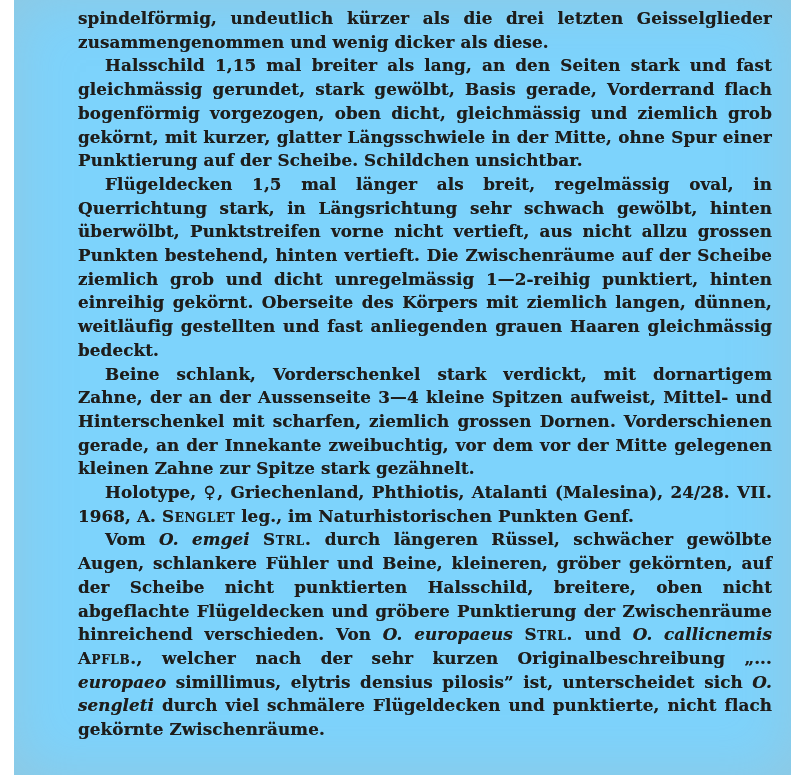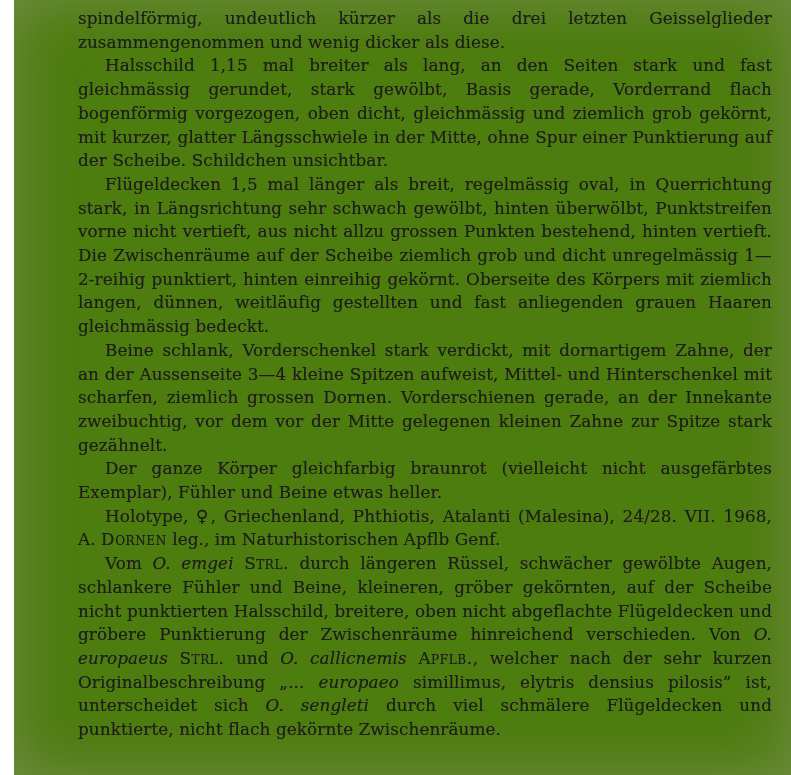--- a/index.html
+++ b/index.html
@@ -10,22 +10,23 @@
     overflow: hidden;
     background: #ffffff;
     font-family: "DejaVu Serif", serif;
   }
   .scan-page {
     position: absolute;
     top: 0;
     left: 14px;
     width: 777px;
     height: 775px;
-    background: #4d7c0f;
+    background: #7dd3fc;
     box-shadow: inset 0 0 60px rgba(180,178,172,0.35);
+    font-weight: bold;
   }
   .edge-strip {
     position: absolute;
     top: 0;
     left: 0;
     width: 14px;
     height: 775px;
     background: #ffffff;
   }
   .text-block {
@@ -56,18 +57,17 @@
 </style>
 </head>
 <body>
 
 <div class="scan-page">
   <div class="text-block" id="text-block">
       <p><span class="run-n">spindelförmig, undeutlich kürzer als die drei letzten Geisselglieder zusammengenommen und wenig dicker als diese.</span></p>
       <p class="indent"><span class="run-n">Halsschild 1,15 mal breiter als lang, an den Seiten stark und fast gleichmässig gerundet, stark gewölbt, Basis gerade, Vorderrand flach bogenförmig vorgezogen, oben dicht, gleichmässig und ziemlich grob gekörnt, mit kurzer, glatter Längsschwiele in der Mitte, ohne Spur einer Punktierung auf der Scheibe. Schildchen unsichtbar.</span></p>
       <p class="indent"><span class="run-n">Flügeldecken 1,5 mal länger als breit, regelmässig oval, in Querrichtung stark, in Längsrichtung sehr schwach gewölbt, hinten überwölbt, Punktstreifen vorne nicht vertieft, aus nicht allzu grossen Punkten bestehend, hinten vertieft. Die Zwischenräume auf der Scheibe ziemlich grob und dicht unregelmässig 1—2-reihig punktiert, hinten einreihig gekörnt. Oberseite des Körpers mit ziemlich langen, dünnen, weitläufig gestellten und fast anliegenden grauen Haaren gleichmässig bedeckt.</span></p>
       <p class="indent"><span class="run-n">Beine schlank, Vorderschenkel stark verdickt, mit dornartigem Zahne, der an der Aussenseite 3—4 kleine Spitzen aufweist, Mittel- und Hinterschenkel mit scharfen, ziemlich grossen Dornen. Vorderschienen gerade, an der Innekante zweibuchtig, vor dem vor der Mitte gelegenen kleinen Zahne zur Spitze stark gezähnelt.</span></p>
-      <p class="indent"><span class="run-n">Der ganze Körper gleichfarbig braunrot (vielleicht nicht ausgefärbtes Exemplar), Fühler und Beine etwas heller.</span></p>
-      <p class="indent"><span class="run-n">Holotype, ♀, Griechenland, Phthiotis, Atalanti (Malesina), 24/28. VII. 1968, A. </span><span class="run-c">Dornen</span><span class="run-n"> leg., im Naturhistorischen Apflb Genf.</span></p>
+      <p class="indent"><span class="run-n">Holotype, ♀, Griechenland, Phthiotis, Atalanti (Malesina), 24/28. VII. 1968, A. </span><span class="run-c">Senglet</span><span class="run-n"> leg., im Naturhistorischen Punkten Genf.</span></p>
       <p class="indent"><span class="run-n">Vom </span><span class="run-i">O. emgei</span><span class="run-n"> </span><span class="run-c">Strl.</span><span class="run-n"> durch längeren Rüssel, schwächer gewölbte Augen, schlankere Fühler und Beine, kleineren, gröber gekörnten, auf der Scheibe nicht punktierten Halsschild, breitere, oben nicht abgeflachte Flügeldecken und gröbere Punktierung der Zwischenräume hinreichend verschieden. Von </span><span class="run-i">O. europaeus</span><span class="run-n"> </span><span class="run-c">Strl.</span><span class="run-n"> und </span><span class="run-i">O. callicnemis</span><span class="run-n"> </span><span class="run-c">Apflb.</span><span class="run-n">, welcher nach der sehr kurzen Originalbeschreibung „... </span><span class="run-i">europaeo</span><span class="run-n"> simillimus, elytris densius pilosis” ist, unterscheidet sich </span><span class="run-i">O. sengleti</span><span class="run-n"> durch viel schmälere Flügeldecken und punktierte, nicht flach gekörnte Zwischenräume.</span></p>
     </div>
 </div>
 <div class="edge-strip"></div>
 
 </body></html>

